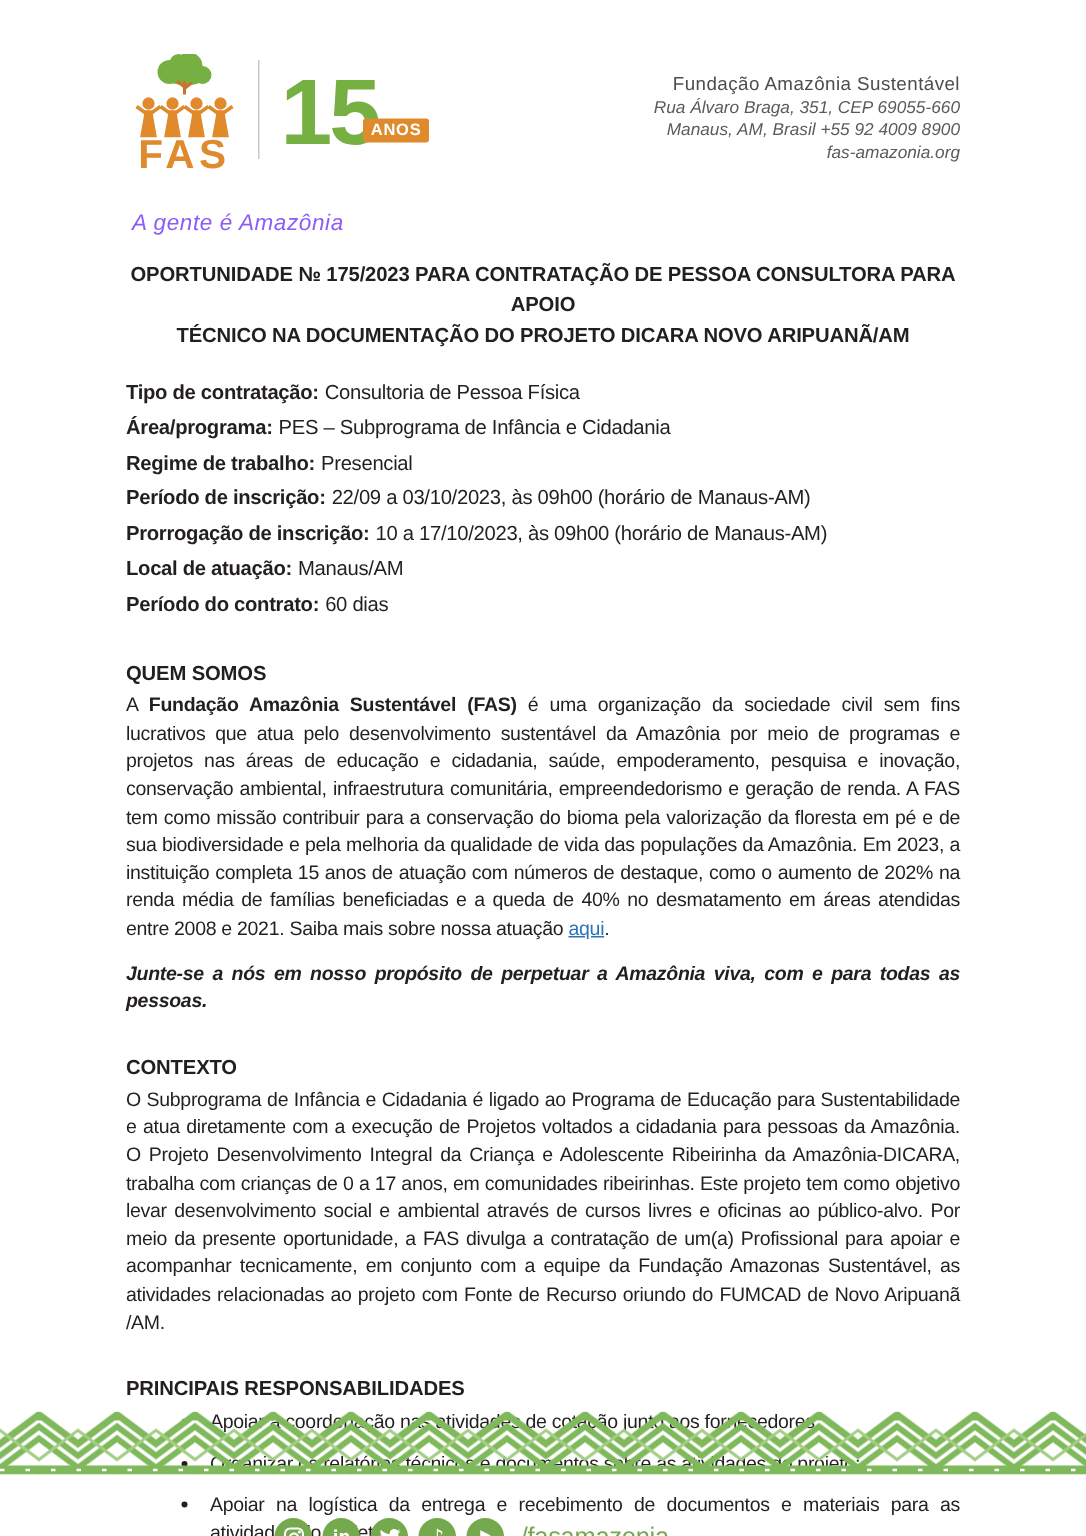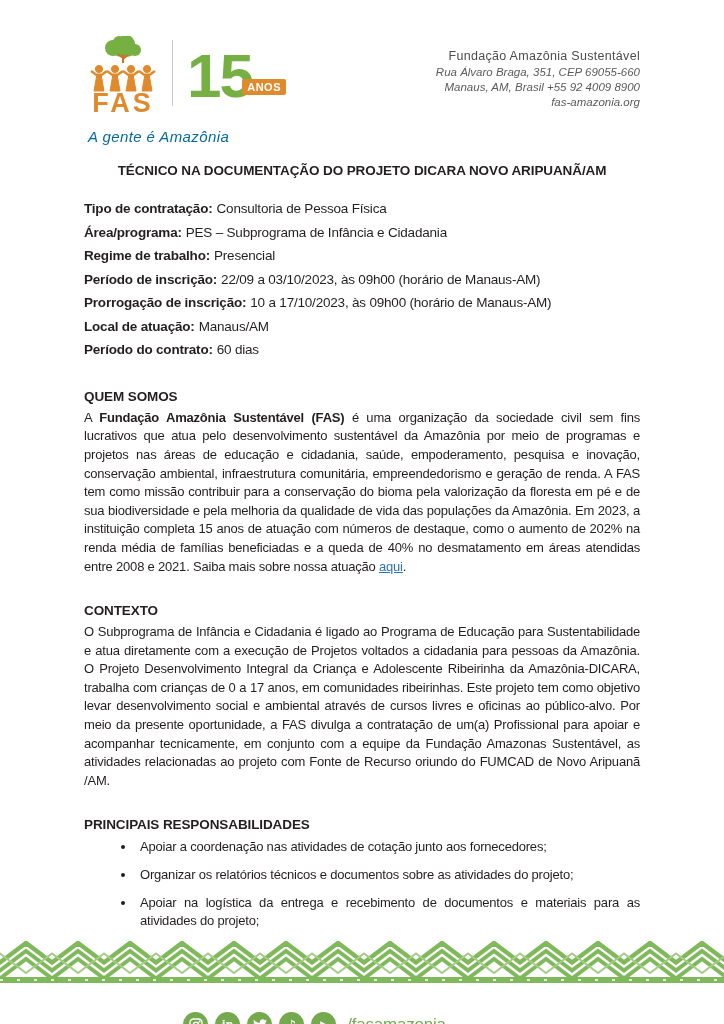--- a/index.html
+++ b/index.html
@@ -19,21 +19,21 @@
   .logo-mark { display:flex; flex-direction:column; align-items:center; width:78px; }
   .fas-text { font-weight:bold; font-size:27px; letter-spacing:3px; color:#df8a2c; line-height:1; margin-top:-2px; }
   .logo-divider { width:1px; height:66px; background:#c9cac8; margin:0 14px 8px 10px; }
   .logo-15 { position:relative; padding-right:30px; }
   .num15 { font-weight:bold; font-size:62px; line-height:0.95; color:#76b043; letter-spacing:-2px; }
   .anos-badge {
     position:absolute; right:-4px; top:32px;
     background:#df8a2c; color:#fff; font-size:11px; font-weight:bold;
     letter-spacing:0.5px; padding:2px 5px; border-radius:2px;
   }
-  .tagline { color:#0369a1; font-size:15px; font-style:italic; letter-spacing:0.4px; margin-top:11px; padding-left:4px; }
+  .tagline { color:#8b5cf6; font-size:15px; font-style:italic; letter-spacing:0.4px; margin-top:23px; padding-left:4px; }
 
   .contact { text-align:right; margin-top:12px; line-height:1.32; }
   .contact .org { font-size:12.5px; color:#4c4d4f; letter-spacing:0.3px; }
   .contact .addr { font-size:11.5px; font-style:italic; color:#5a5b5e; }
 
   
   .doc-title { text-align:center; font-weight:bold; font-size:13.5px; line-height:1.5; margin-top:16px; letter-spacing:-0.1px; }
 
   
   .meta-list { margin-top:16px; }
@@ -125,35 +125,37 @@
 
       <div class="contact">
         <div class="org">Fundação Amazônia Sustentável</div>
         <div class="addr">Rua Álvaro Braga, 351, CEP 69055-660</div>
         <div class="addr">Manaus, AM, Brasil +55 92 4009 8900</div>
         <div class="addr">fas-amazonia.org</div>
       </div>
     </div>
 
     <div class="doc-title">
+      <div>OPORTUNIDADE № 175/2023 PARA CONTRATAÇÃO DE PESSOA CONSULTORA PARA APOIO</div>
       <div>TÉCNICO NA DOCUMENTAÇÃO DO PROJETO DICARA NOVO ARIPUANÃ/AM</div>
     </div>
 
     <div class="meta-list">
       <p class="meta"><strong>Tipo de contratação:</strong><span>Consultoria de Pessoa Física</span></p>
       <p class="meta"><strong>Área/programa:</strong><span>PES – Subprograma de Infância e Cidadania</span></p>
       <p class="meta"><strong>Regime de trabalho:</strong><span>Presencial</span></p>
       <p class="meta"><strong>Período de inscrição:</strong><span>22/09 a 03/10/2023, às 09h00 (horário de Manaus-AM)</span></p>
       <p class="meta"><strong>Prorrogação de inscrição:</strong><span>10 a 17/10/2023, às 09h00 (horário de Manaus-AM)</span></p>
       <p class="meta"><strong>Local de atuação:</strong><span>Manaus/AM</span></p>
       <p class="meta"><strong>Período do contrato:</strong><span>60 dias</span></p>
     </div>
 
     <div class="section-heading">QUEM SOMOS</div>
     <p class="body-p"><span>A </span><strong>Fundação Amazônia Sustentável (FAS)</strong><span> é uma organização da sociedade civil sem fins lucrativos que atua pelo desenvolvimento sustentável da Amazônia por meio de programas e projetos nas áreas de educação e cidadania, saúde, empoderamento, pesquisa e inovação, conservação ambiental, infraestrutura comunitária, empreendedorismo e geração de renda. A FAS tem como missão contribuir para a conservação do bioma pela valorização da floresta em pé e de sua biodiversidade e pela melhoria da qualidade de vida das populações da Amazônia. Em 2023, a instituição completa 15 anos de atuação com números de destaque, como o aumento de 202% na renda média de famílias beneficiadas e a queda de 40% no desmatamento em áreas atendidas entre 2008 e 2021. Saiba mais sobre nossa atuação </span><a class="link">aqui</a><span>.</span></p>
+    <p class="body-p callout">Junte-se a nós em nosso propósito de perpetuar a Amazônia viva, com e para todas as pessoas.</p>
 
     <div class="section-heading">CONTEXTO</div>
     <p class="body-p">O Subprograma de Infância e Cidadania é ligado ao Programa de Educação para Sustentabilidade e atua diretamente com a execução de Projetos voltados a cidadania para pessoas da Amazônia. O Projeto Desenvolvimento Integral da Criança e Adolescente Ribeirinha da Amazônia-DICARA, trabalha com crianças de 0 a 17 anos, em comunidades ribeirinhas. Este projeto tem como objetivo levar desenvolvimento social e ambiental através de cursos livres e oficinas ao público-alvo. Por meio da presente oportunidade, a FAS divulga a contratação de um(a) Profissional para apoiar e acompanhar tecnicamente, em conjunto com a equipe da Fundação Amazonas Sustentável, as atividades relacionadas ao projeto com Fonte de Recurso oriundo do FUMCAD de Novo Aripuanã /AM.</p>
 
     <div class="section-heading">PRINCIPAIS RESPONSABILIDADES</div>
     <ul class="bullets">
       <li>Apoiar a coordenação nas atividades de cotação junto aos fornecedores;</li>
       <li>Organizar os relatórios técnicos e documentos sobre as atividades do projeto;</li>
       <li>Apoiar na logística da entrega e recebimento de documentos e materiais para as atividades do projeto;</li>
 

